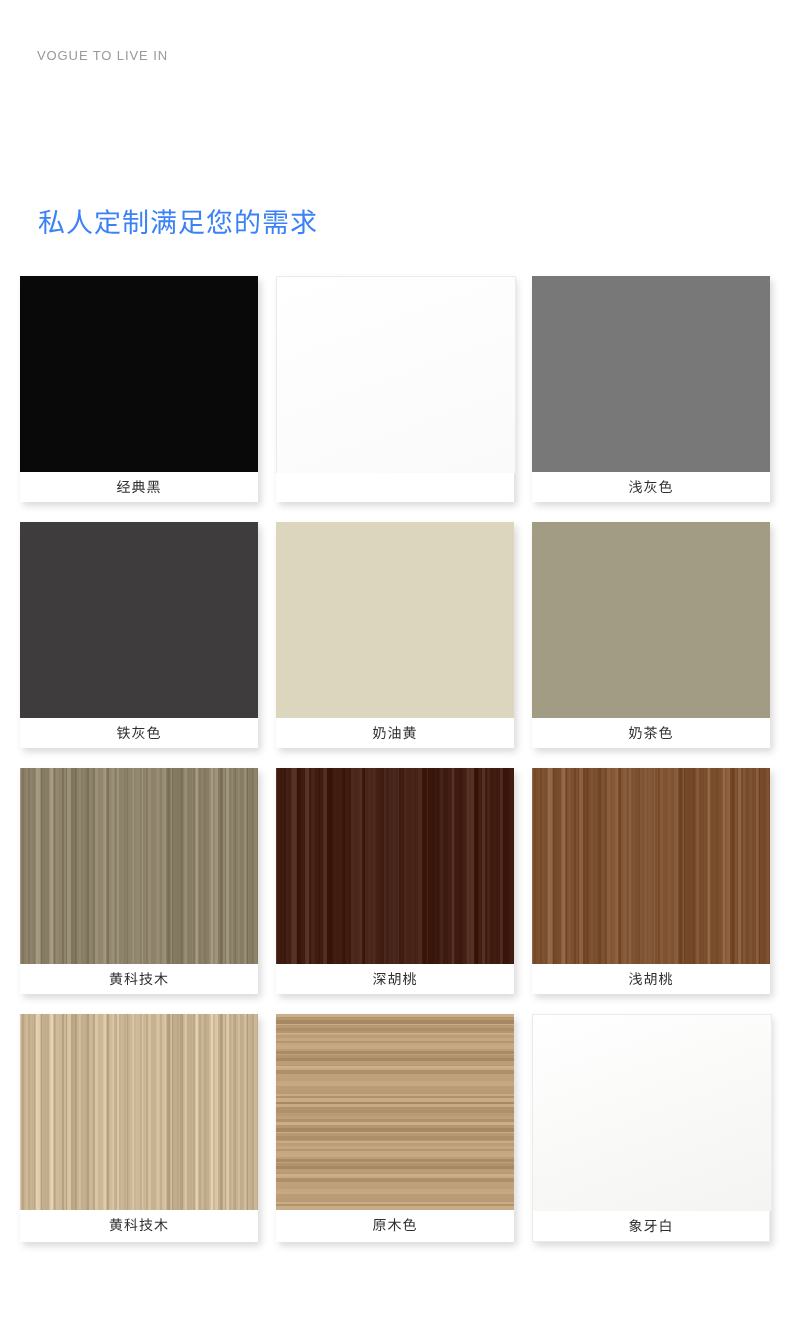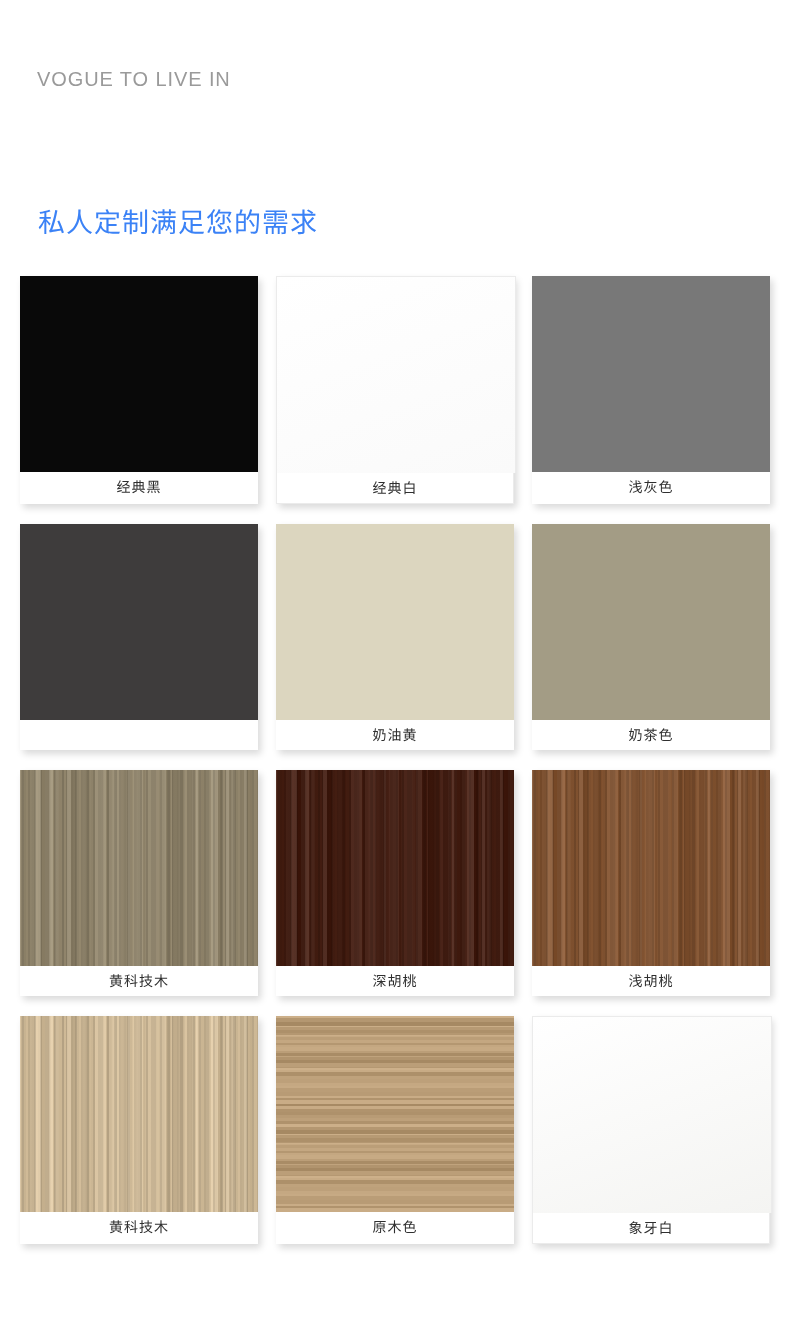--- a/index.html
+++ b/index.html
@@ -27,22 +27,22 @@
   .header {
     position: absolute;
     left: 0;
     top: 0;
     width: 790px;
     height: 262px;
   }
   .eyebrow {
     position: absolute;
     left: 37px;
-    top: 68px;
-    font-size: 20px;
+    top: 48px;
+    font-size: 13px;
     letter-spacing: 0.9px;
     color: #9a9a9a;
     font-weight: 300;
     white-space: nowrap;
     font-family: "Liberation Sans", "DejaVu Sans", sans-serif;
   }
   .title-wrap {
     position: absolute;
     left: 37px;
     top: 92px;
@@ -142,34 +142,34 @@
         <div class="card">
           <div class="swatch" style="background-color: rgb(9, 9, 9);">
             <div class="grain"></div>
           </div>
           <div class="card-label">经典黑</div>
         </div>
         <div class="card light-edge">
           <div class="swatch" style="background-color: rgb(250, 250, 250);">
             <div class="grain" style="background-image: linear-gradient(160deg, rgb(255, 255, 255), rgb(250, 250, 250));"></div>
           </div>
-          <div class="card-label">经典白</div>
         </div>
         <div class="card">
           <div class="swatch" style="background-color: rgb(120, 120, 120);">
             <div class="grain"></div>
           </div>
           <div class="card-label">浅灰色</div>
         </div>
       </div>
       <div class="row">
         <div class="card">
           <div class="swatch" style="background-color: rgb(62, 60, 60);">
             <div class="grain"></div>
           </div>
+          <div class="card-label">铁灰色</div>
         </div>
         <div class="card">
           <div class="swatch" style="background-color: rgb(220, 214, 191);">
             <div class="grain"></div>
           </div>
           <div class="card-label">奶油黄</div>
         </div>
         <div class="card">
           <div class="swatch" style="background-color: rgb(163, 156, 133);">
             <div class="grain"></div>

